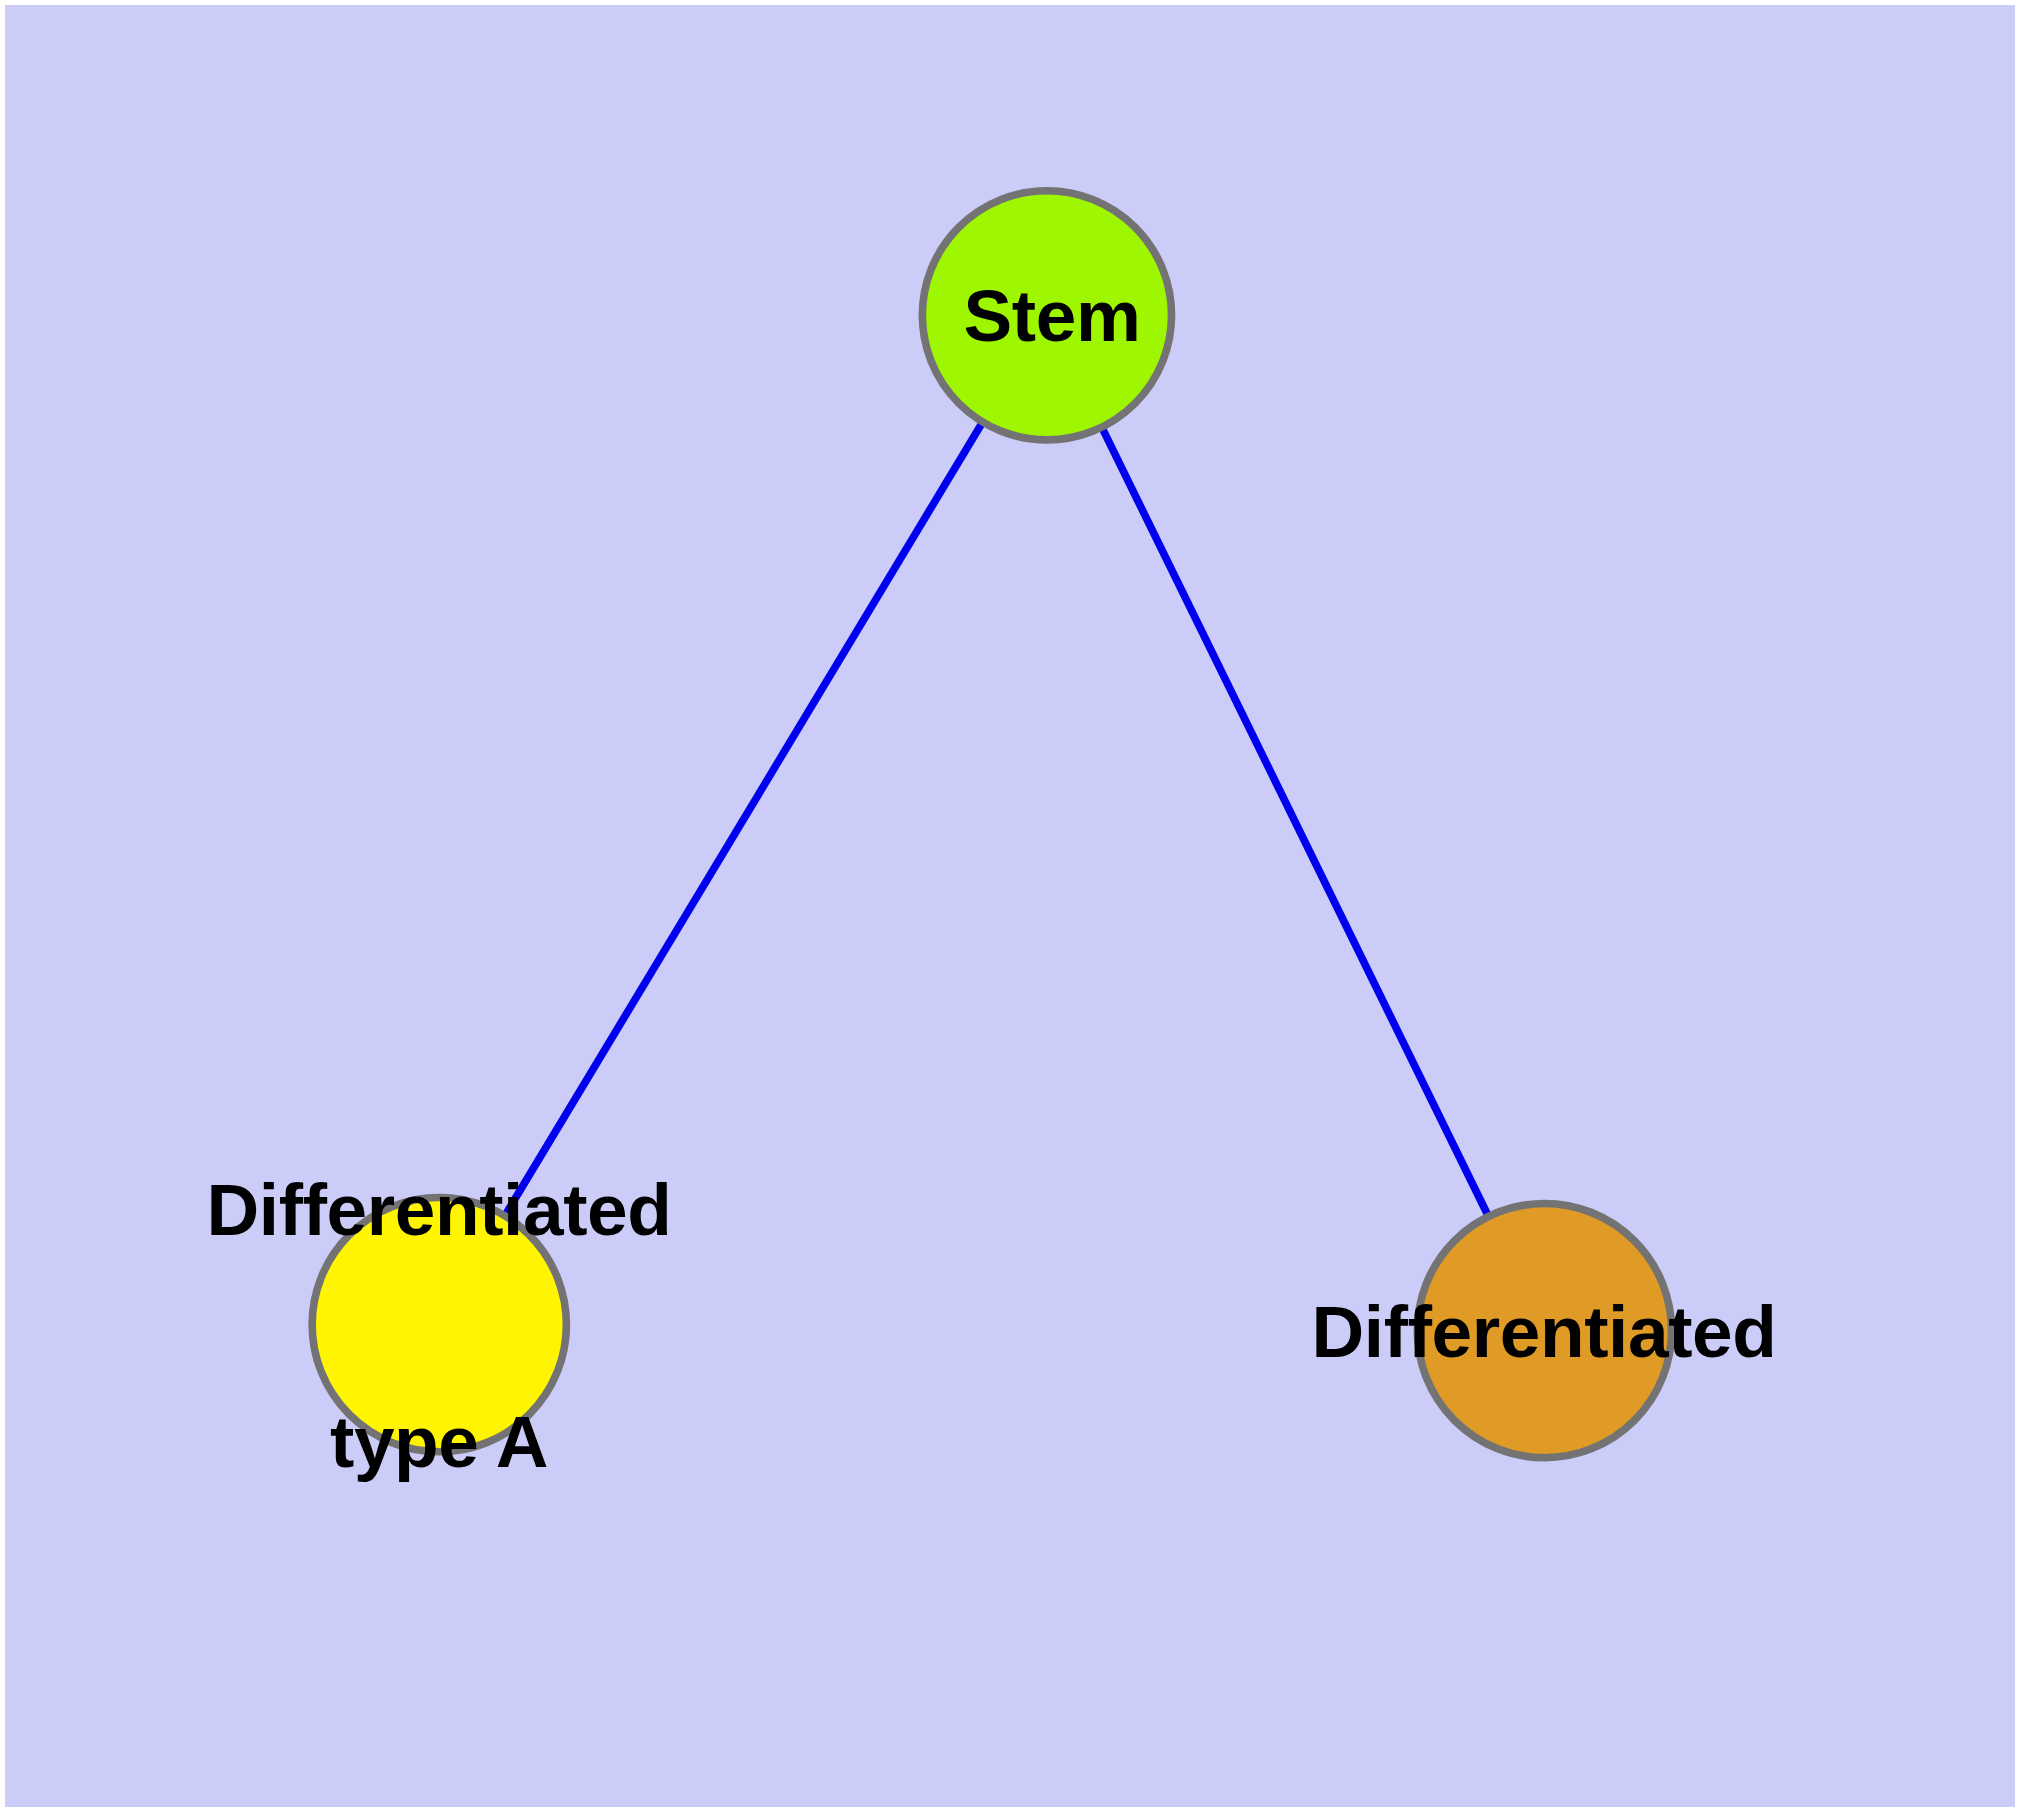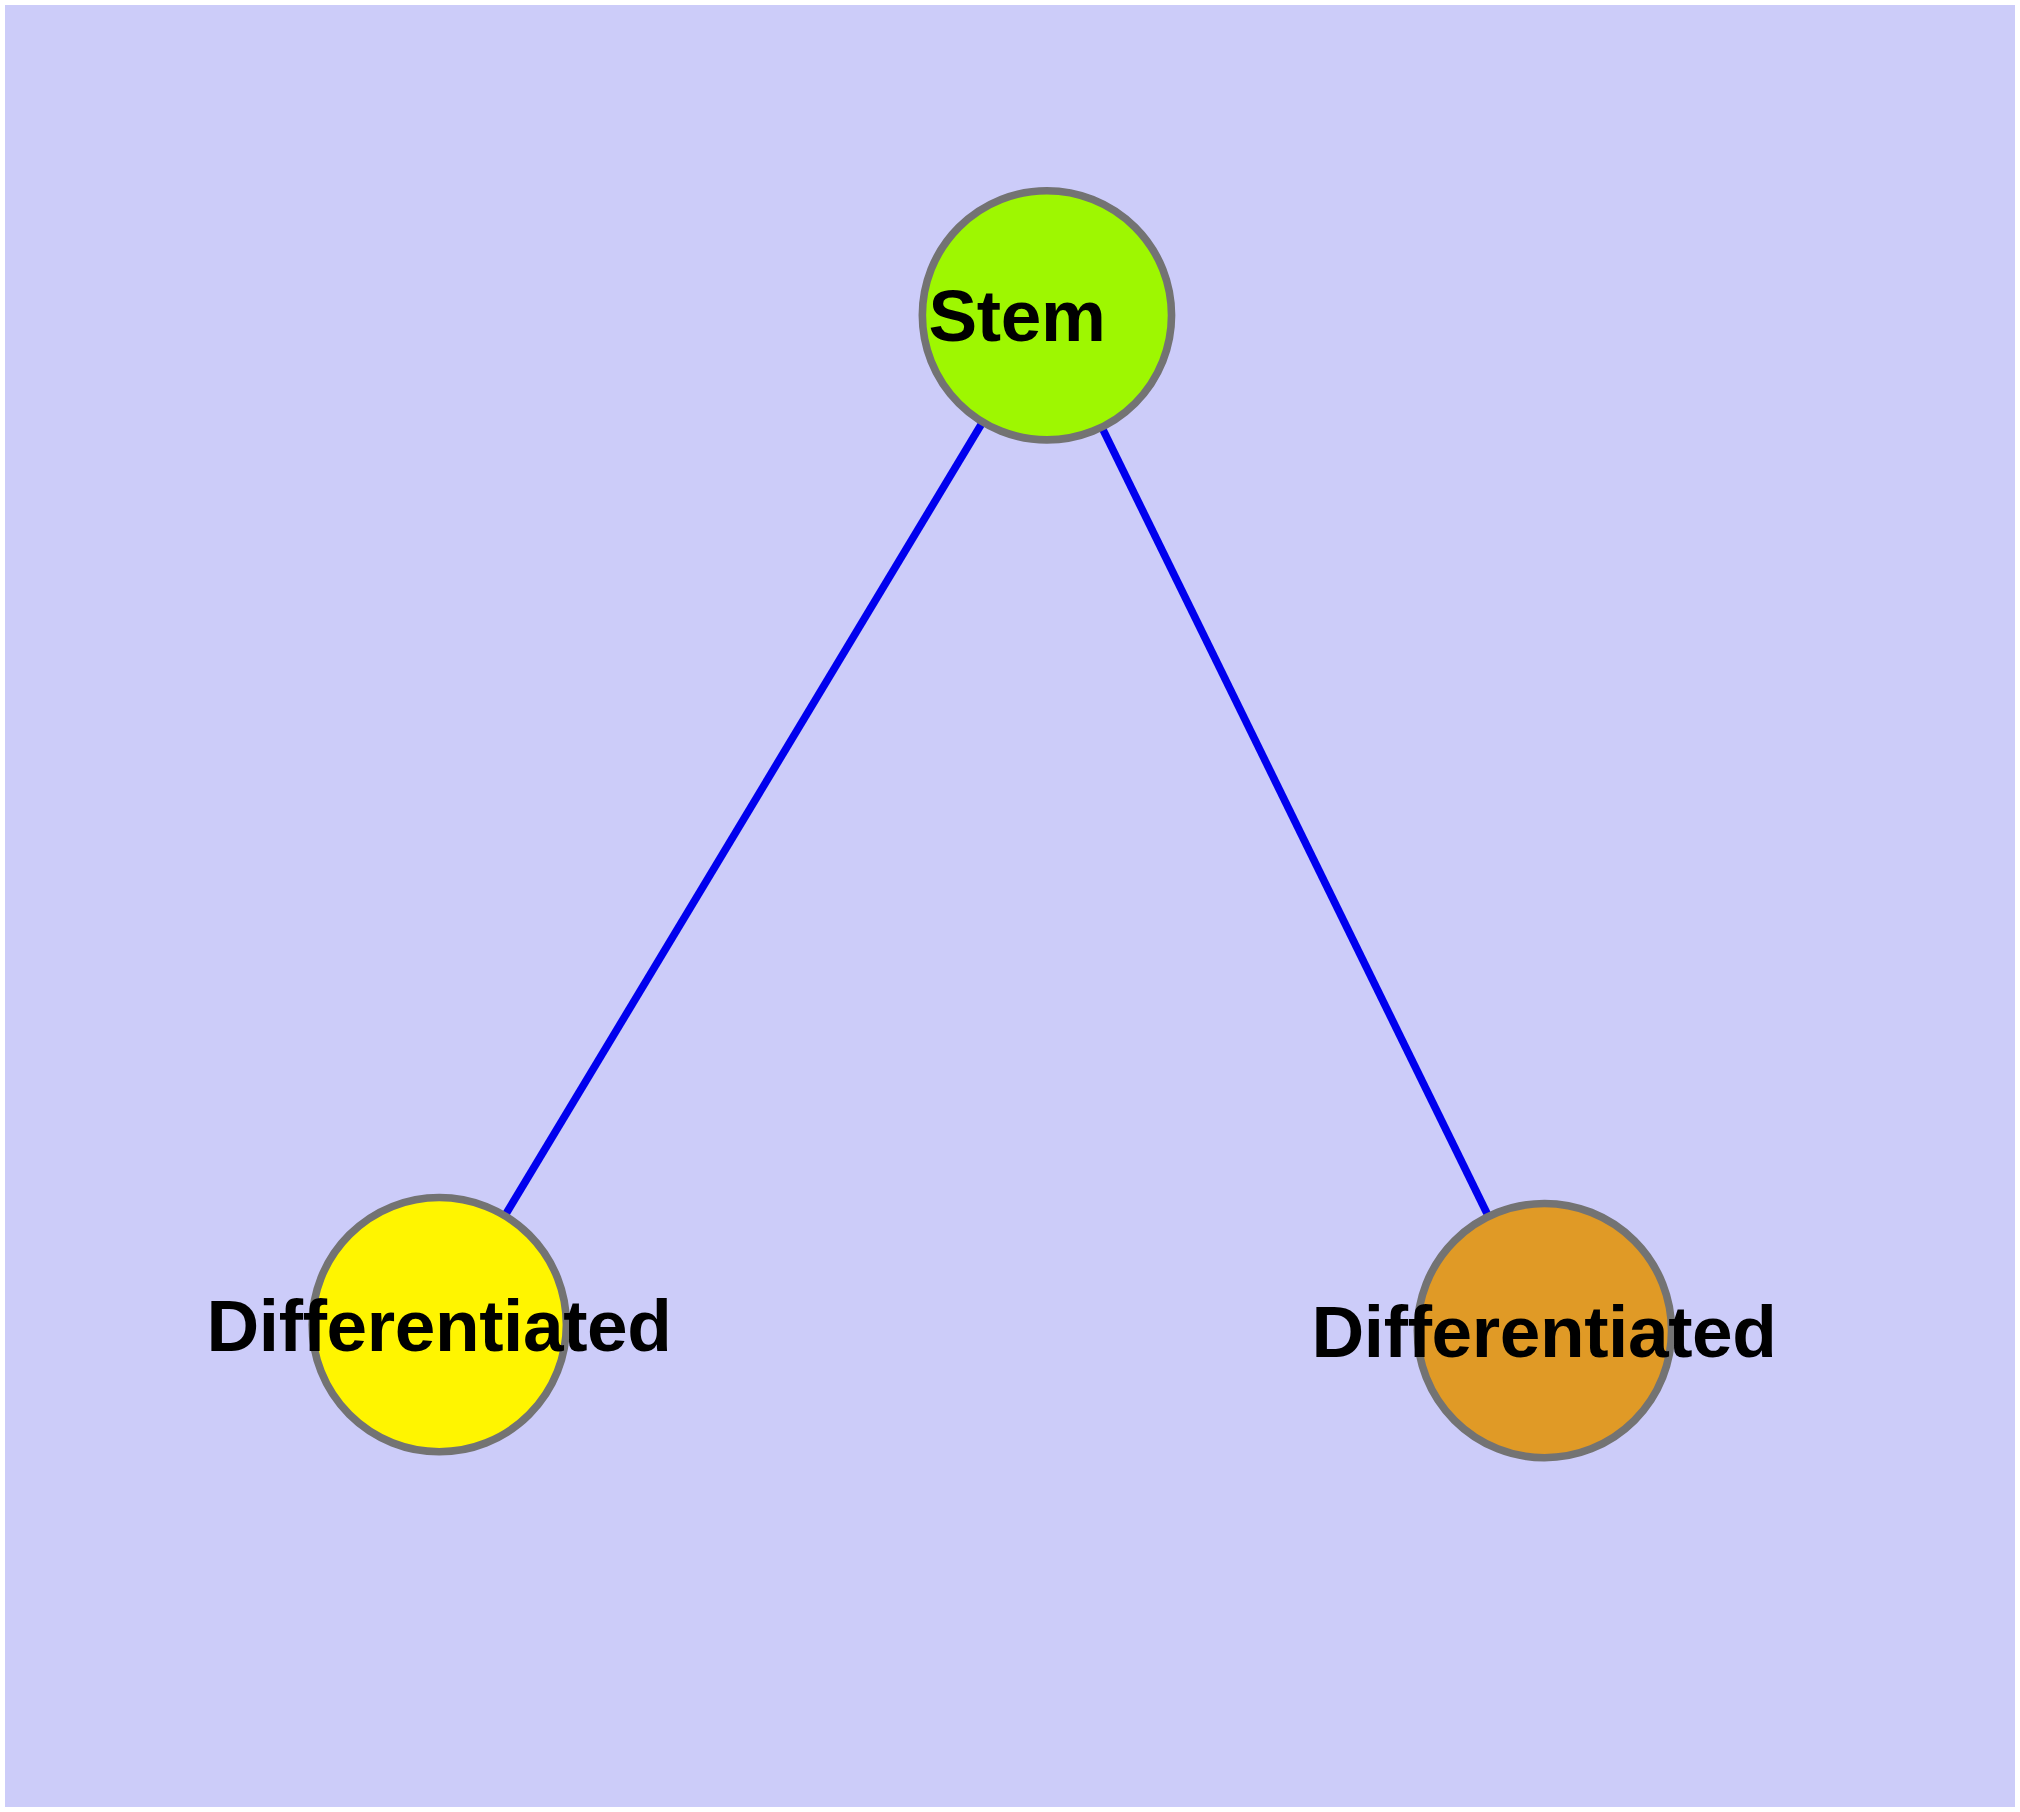--- a/index.html
+++ b/index.html
@@ -71,26 +71,27 @@
       <line class="edge-line" x1="1299.6804643312976" y1="504.0054450918133" x2="1755.9995261925535" y2="1435.3005662328435" style="stroke: rgb(0, 0, 238); stroke-width: 9;"></line>
     </g>
 
     <g>
       <circle class="node-circle" cx="518" cy="1563" r="150" fill="#fff500" style="stroke: rgb(115, 115, 115); stroke-width: 9;"></circle>
       <circle class="node-circle" cx="1822" cy="1570" r="150" fill="#e09a26" style="stroke: rgb(115, 115, 115); stroke-width: 9;"></circle>
       <circle class="node-circle" cx="1235" cy="372" r="147" fill="#9ef701" style="stroke: rgb(115, 115, 115); stroke-width: 9;"></circle>
     </g>
   </svg>
 
-  <div class="node-label" style="left:1017px; top:315px;">
+  <div class="node-label" style="left:1052px; top:315px;">
     <span class="line">Stem</span>
   </div>
 
   <div class="node-label" style="left:439px; top:1325px;">
     <span class="line">Differentiated</span>
+    <span class="line">type A</span>
   </div>
 
   <div class="node-label" style="left:1544px; top:1331px;">
     <span class="line">Differentiated</span>
   </div>
 
 </div>
 
 
 </body></html>

